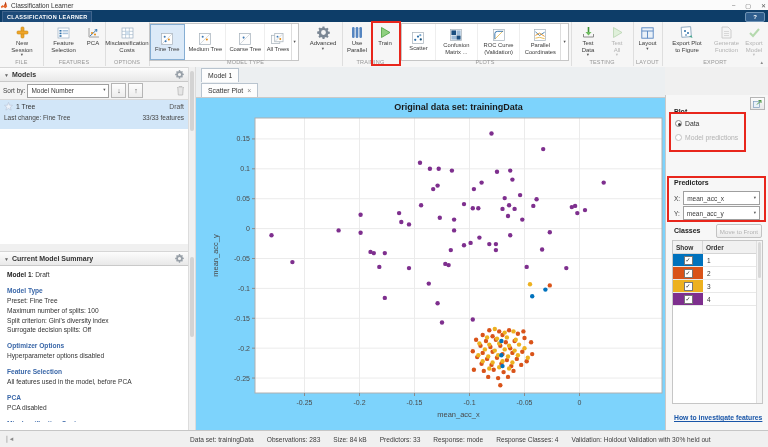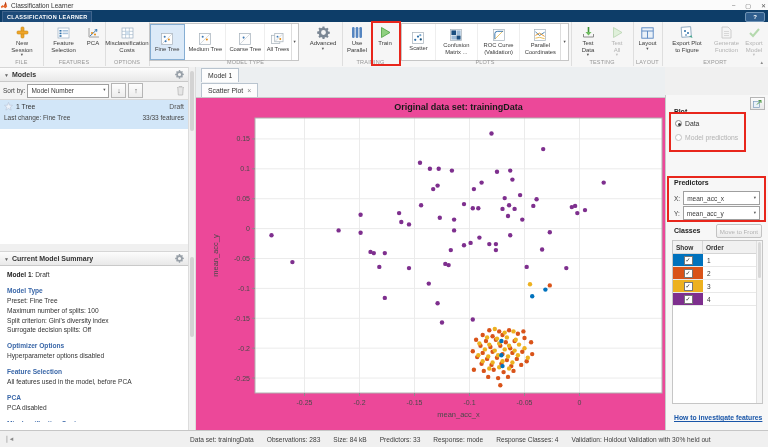--- a/index.html
+++ b/index.html
@@ -54,21 +54,21 @@
   .mr-sub{color:#444;font-size:6.5px;margin-top:3px;display:flex;}
   .panelgap{height:7px;background:#f0f0f0;}
   .sumcontent{padding:4px 7px;font-size:6.6px;line-height:1.5;color:#333;overflow:hidden;background:#fff;}
   .sum-heading{color:#3a67a8;font-weight:bold;margin-top:6px;}
   .sum-model{color:#333;}
   .sum-model b{color:#222;}
   
   .vstrip{position:absolute;left:188px;top:0;width:8px;height:363px;background:#f0f0f0;border-left:1px solid #dcdcdc;border-right:1px solid #dcdcdc;box-sizing:border-box;}
   .vthumb{position:absolute;left:1px;width:4px;border-radius:2px;background:#d3d3d3;}
   
-  .doc{position:absolute;left:196px;top:0;width:469px;height:363px;background:#ec4899;}
+  .doc{position:absolute;left:196px;top:0;width:469px;height:363px;background:#7dd3fc;}
   .doctabs1{position:absolute;left:0;top:0;width:469px;height:15px;background:#eceff1;border-bottom:1px solid #d4d4d4;}
   .doctabs2{position:absolute;left:0;top:15px;width:469px;height:15px;background:#eceff1;border-bottom:1px solid #c9c9c9;}
   .doctab{position:absolute;top:1px;height:13px;background:#fdfdfd;border:1px solid #b9c4cf;border-bottom:none;
           display:flex;align-items:center;padding:0 6px;gap:4px;font-size:6.8px;color:#333;}
   .tabclose{color:#888;font-size:7px;}
   
   .rightpanel{position:absolute;left:665px;top:28px;width:103px;height:335px;background:#f7f7f7;border-left:1px solid #c9c9c9;box-sizing:border-box;}
   .rp-heading{font-size:7px;font-weight:bold;color:#222;}
   .radio{width:7px;height:7px;border-radius:50%;border:1px solid #8a8a8a;background:#fff;position:relative;box-sizing:border-box;}
   .radio.sel::after{content:"";position:absolute;left:1.5px;top:1.5px;width:3px;height:3px;border-radius:50%;background:#3a3a3a;}

